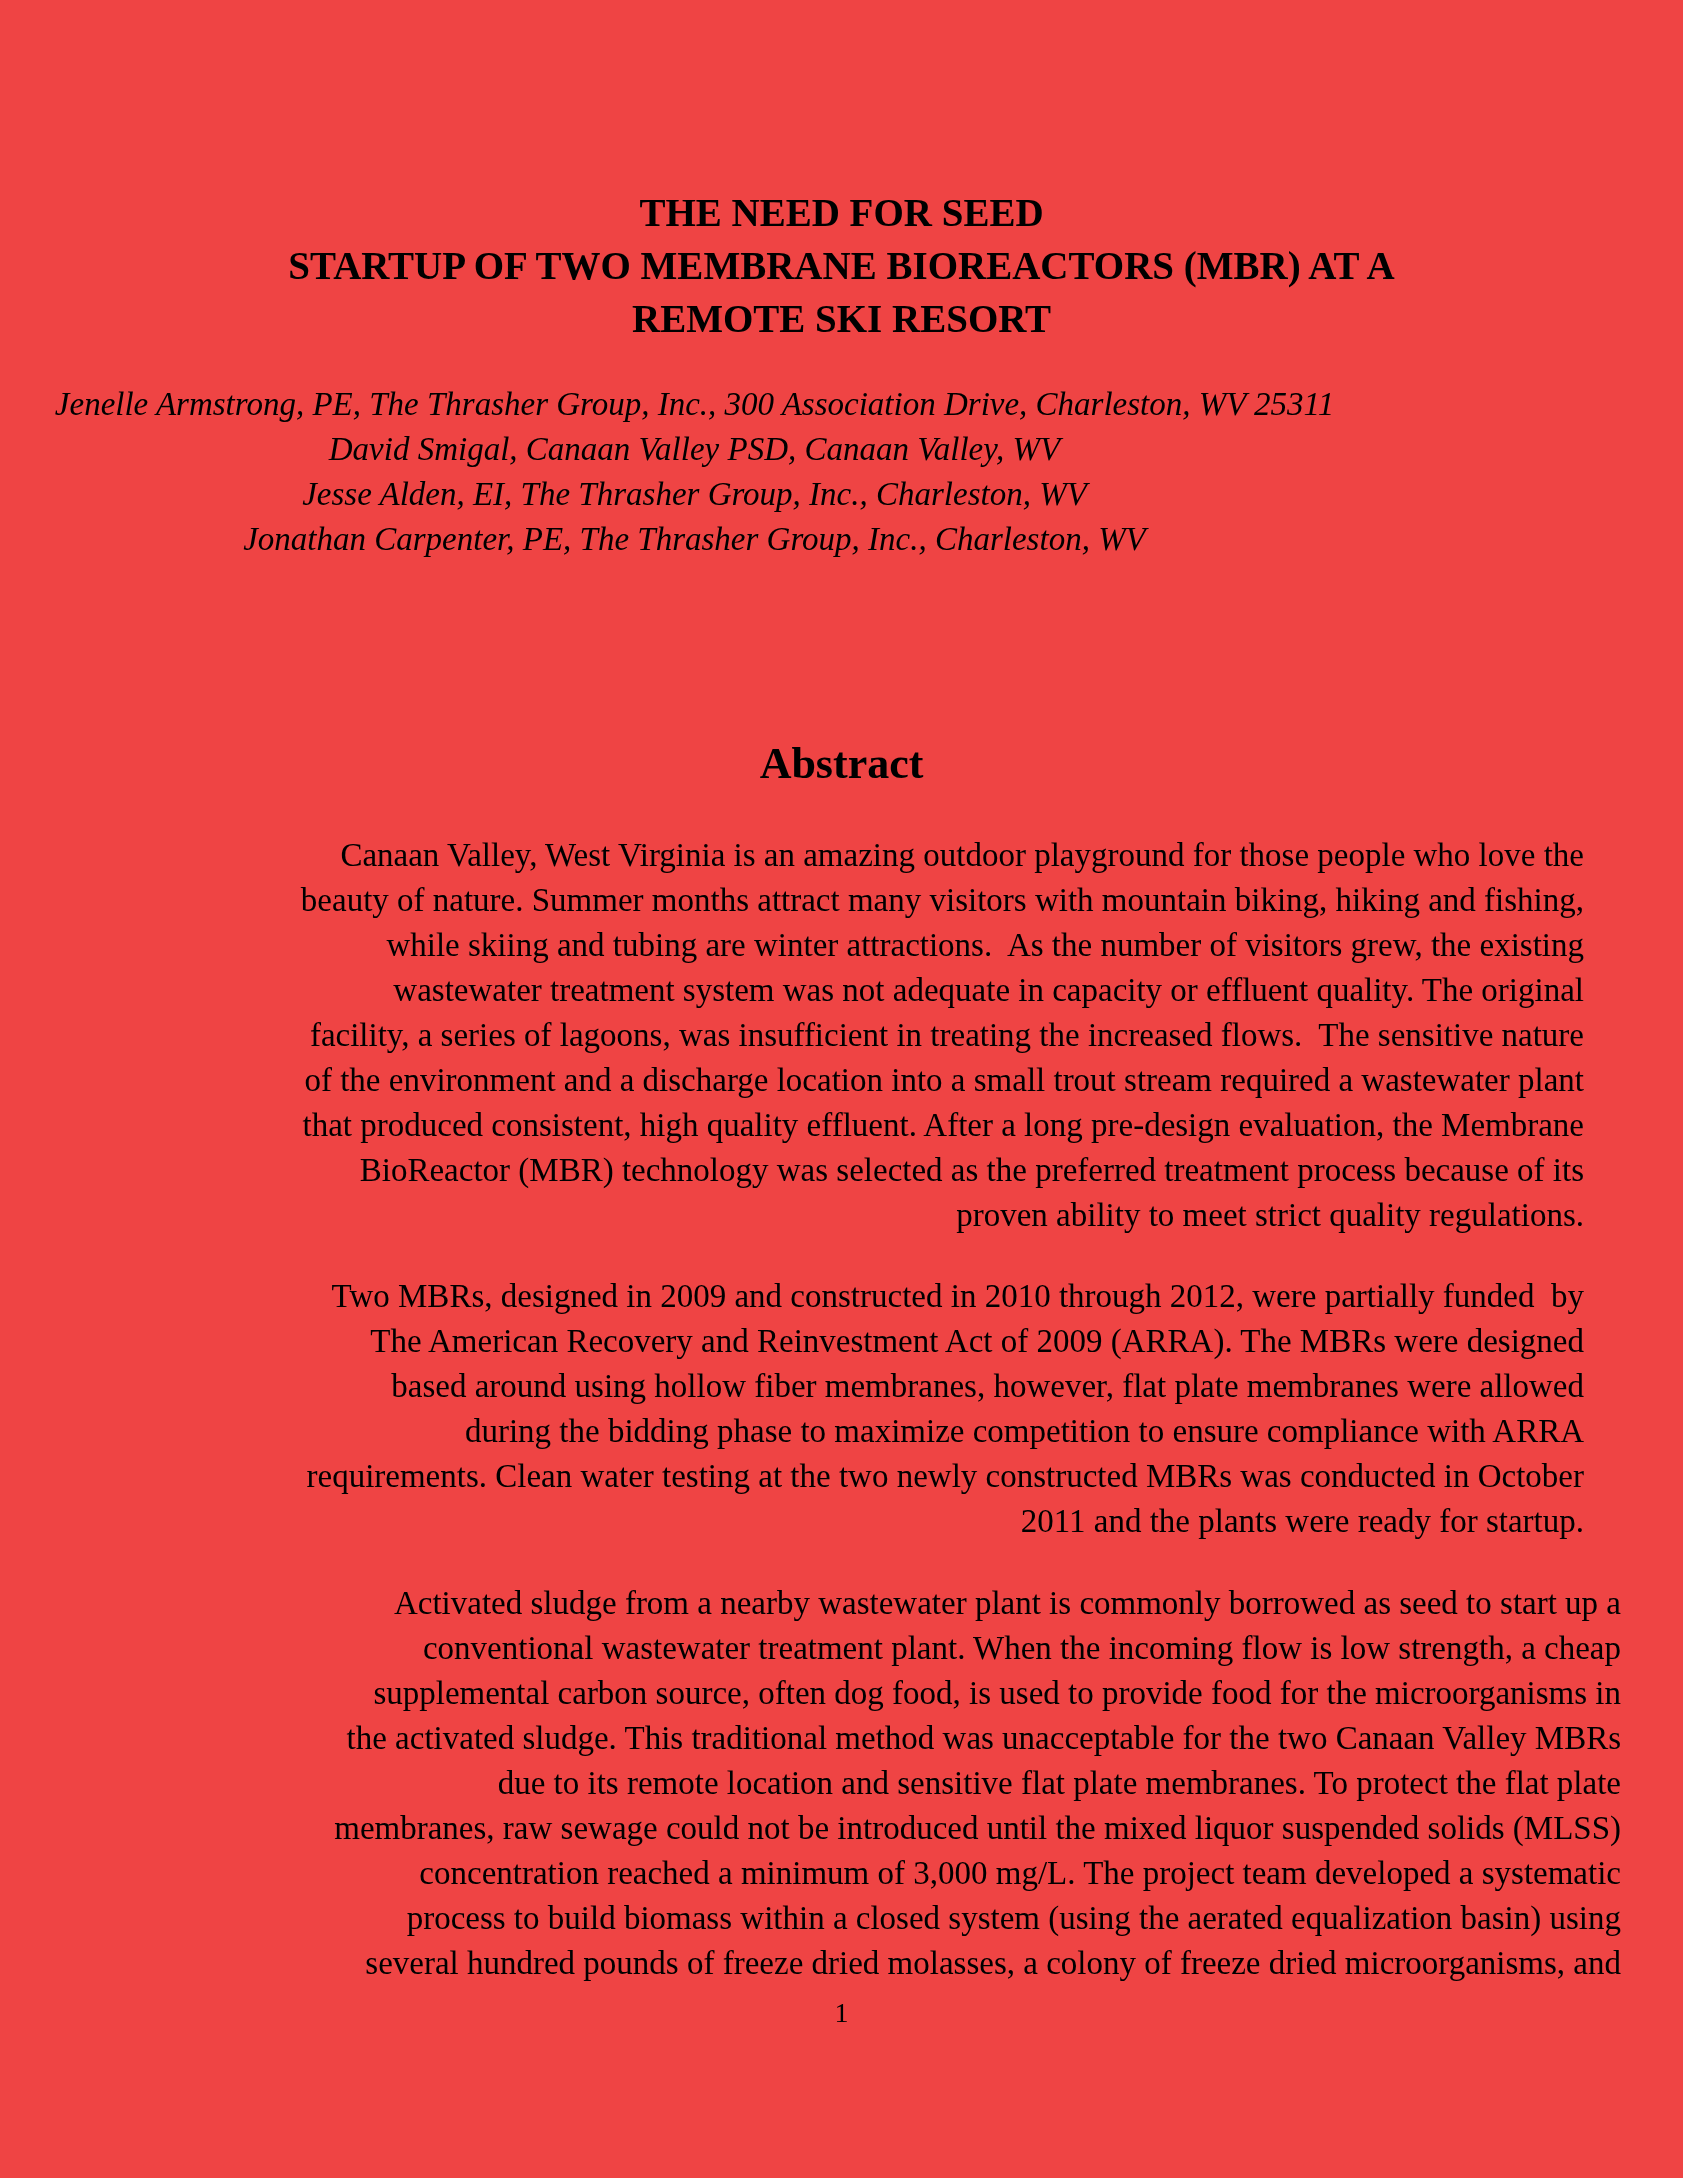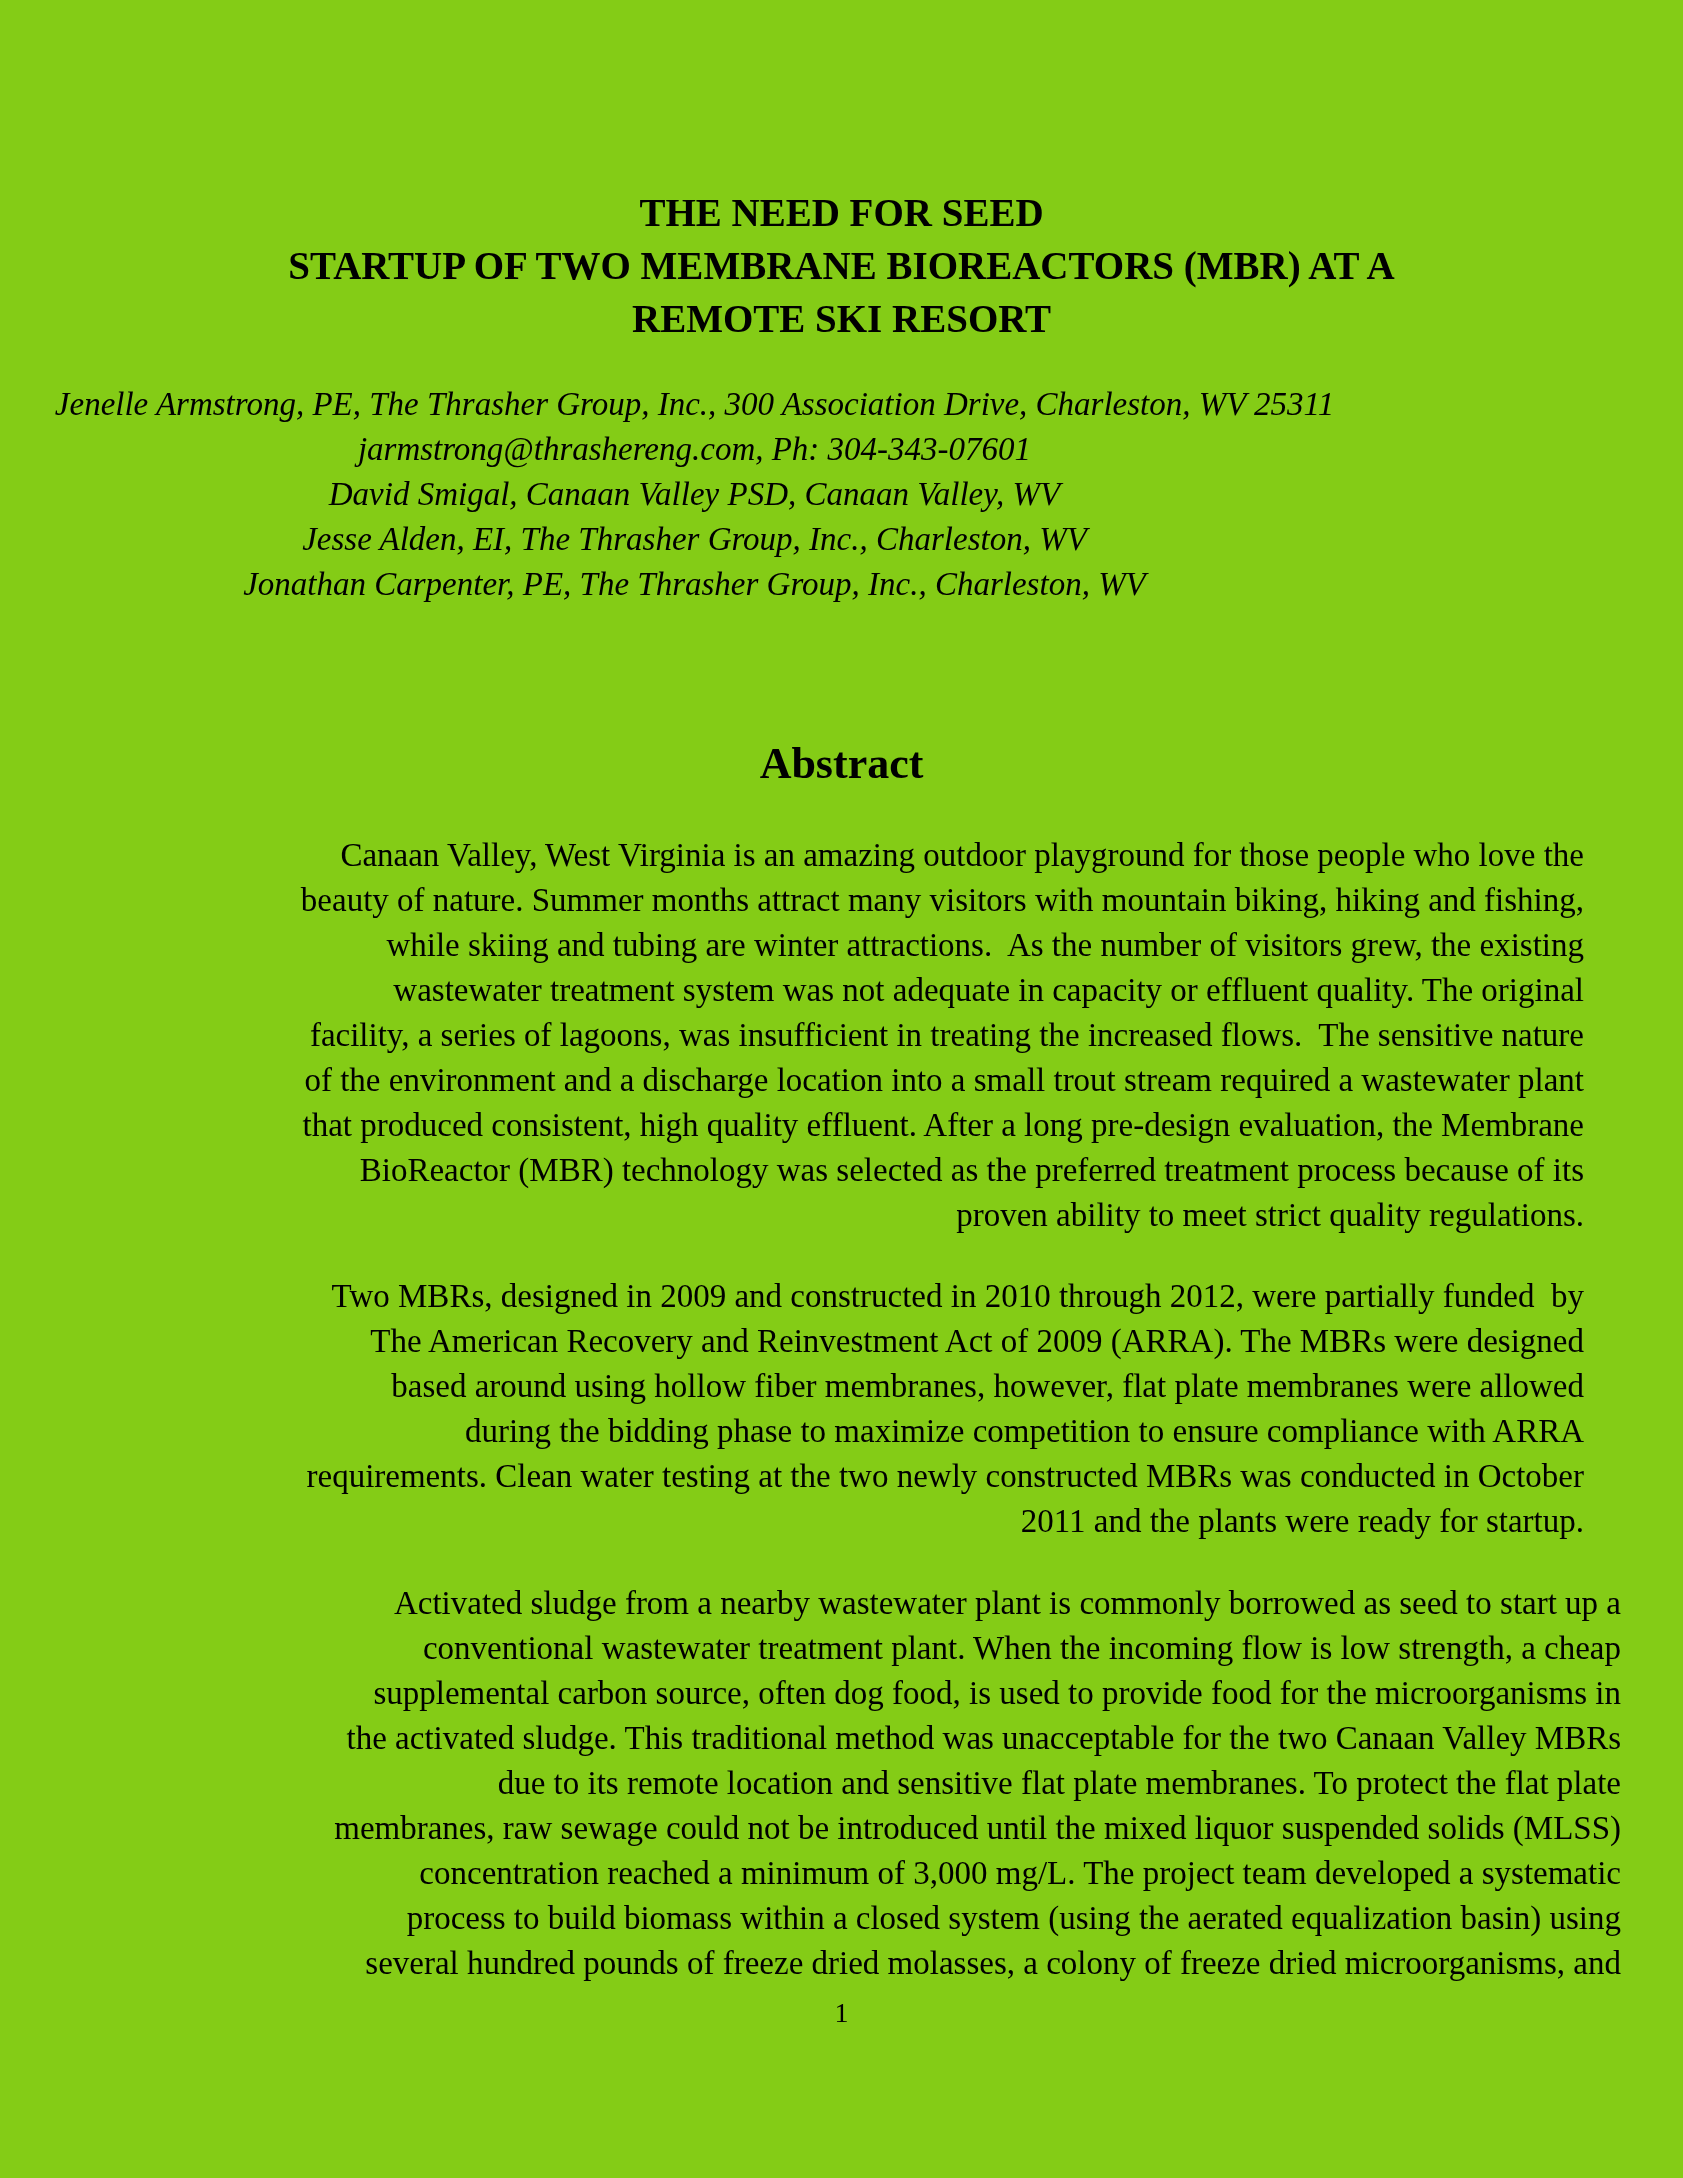--- a/index.html
+++ b/index.html
@@ -4,21 +4,21 @@
 <style>
   html, body {
     margin: 0;
     padding: 0;
     background: #ffffff;
   }
   .page {
     position: relative;
     width: 1683px;
     height: 2178px;
-    background: #84cc16;
+    background: #ef4444;
     color: #000000;
     font-family: "Liberation Serif", serif;
     overflow: hidden;
   }
   .title {
     position: absolute;
     top: 186px;
     left: 0;
     width: 1683px;
     text-align: center;
@@ -73,21 +73,20 @@
 <body>
 
 <div class="page">
 
   <div class="title">THE NEED FOR SEED
 STARTUP OF TWO MEMBRANE BIOREACTORS (MBR) AT A
 REMOTE SKI RESORT</div>
 
   <div class="authors">
     <div>Jenelle Armstrong, PE, The Thrasher Group, Inc., 300 Association Drive, Charleston, WV 25311</div>
-    <div>jarmstrong@thrashereng.com, Ph: 304-343-07601</div>
     <div>David Smigal, Canaan Valley PSD, Canaan Valley, WV</div>
     <div>Jesse Alden, EI, The Thrasher Group, Inc., Charleston, WV</div>
     <div>Jonathan Carpenter, PE, The Thrasher Group, Inc., Charleston, WV</div>
   </div>
 
   <div class="abstract-heading">Abstract</div>
 
   <div class="para para-1">Canaan Valley, West Virginia is an amazing outdoor playground for those people who love the
 beauty of nature. Summer months attract many visitors with mountain biking, hiking and fishing,
 while skiing and tubing are winter attractions.  As the number of visitors grew, the existing

